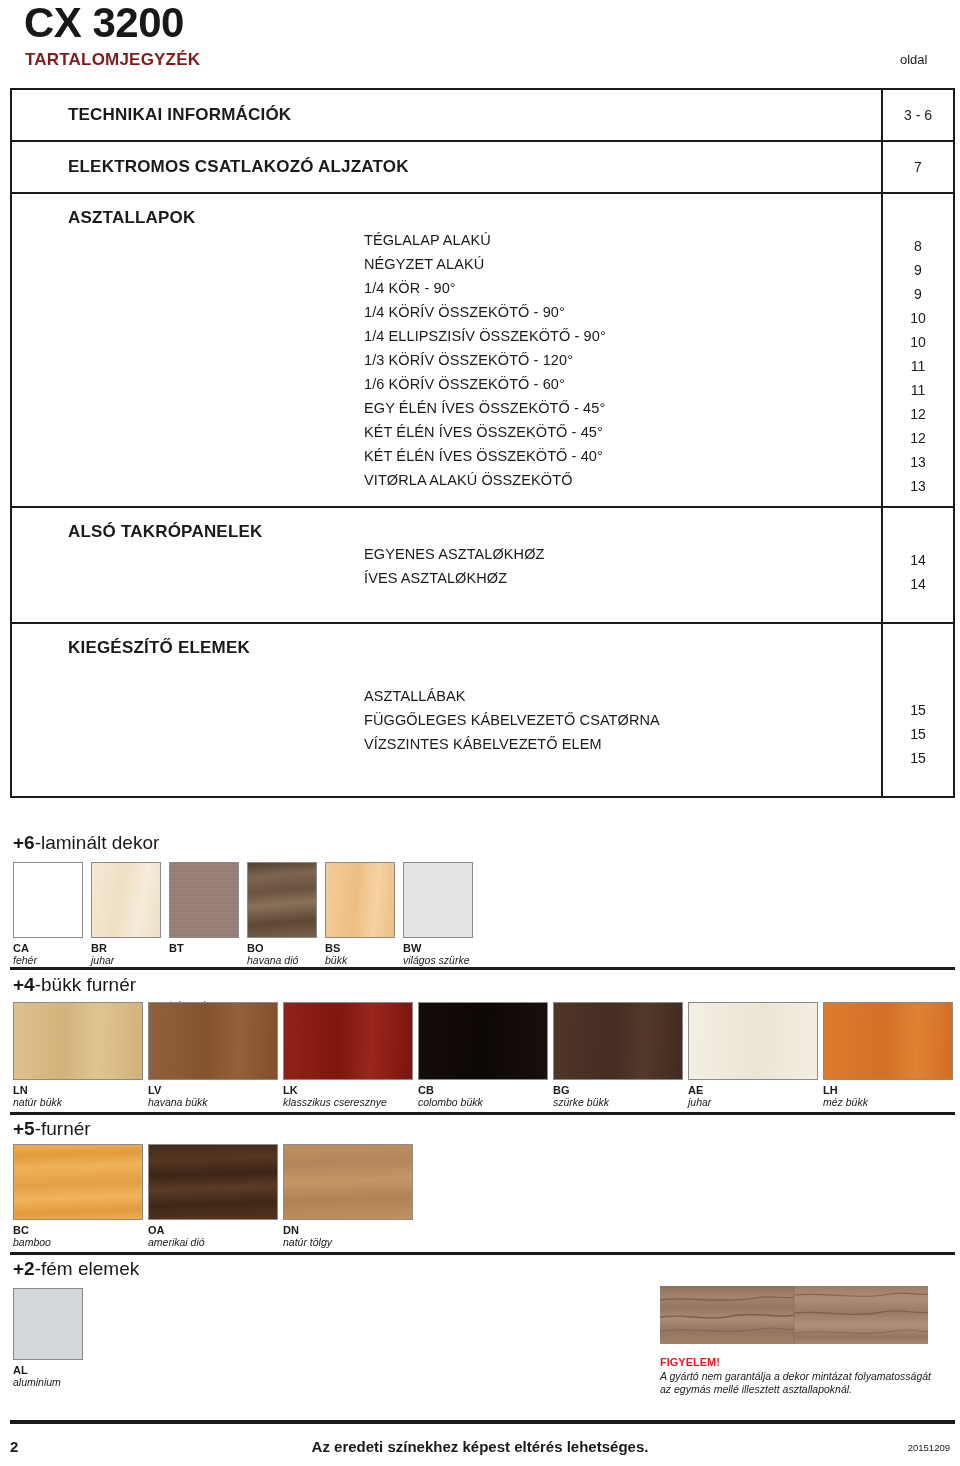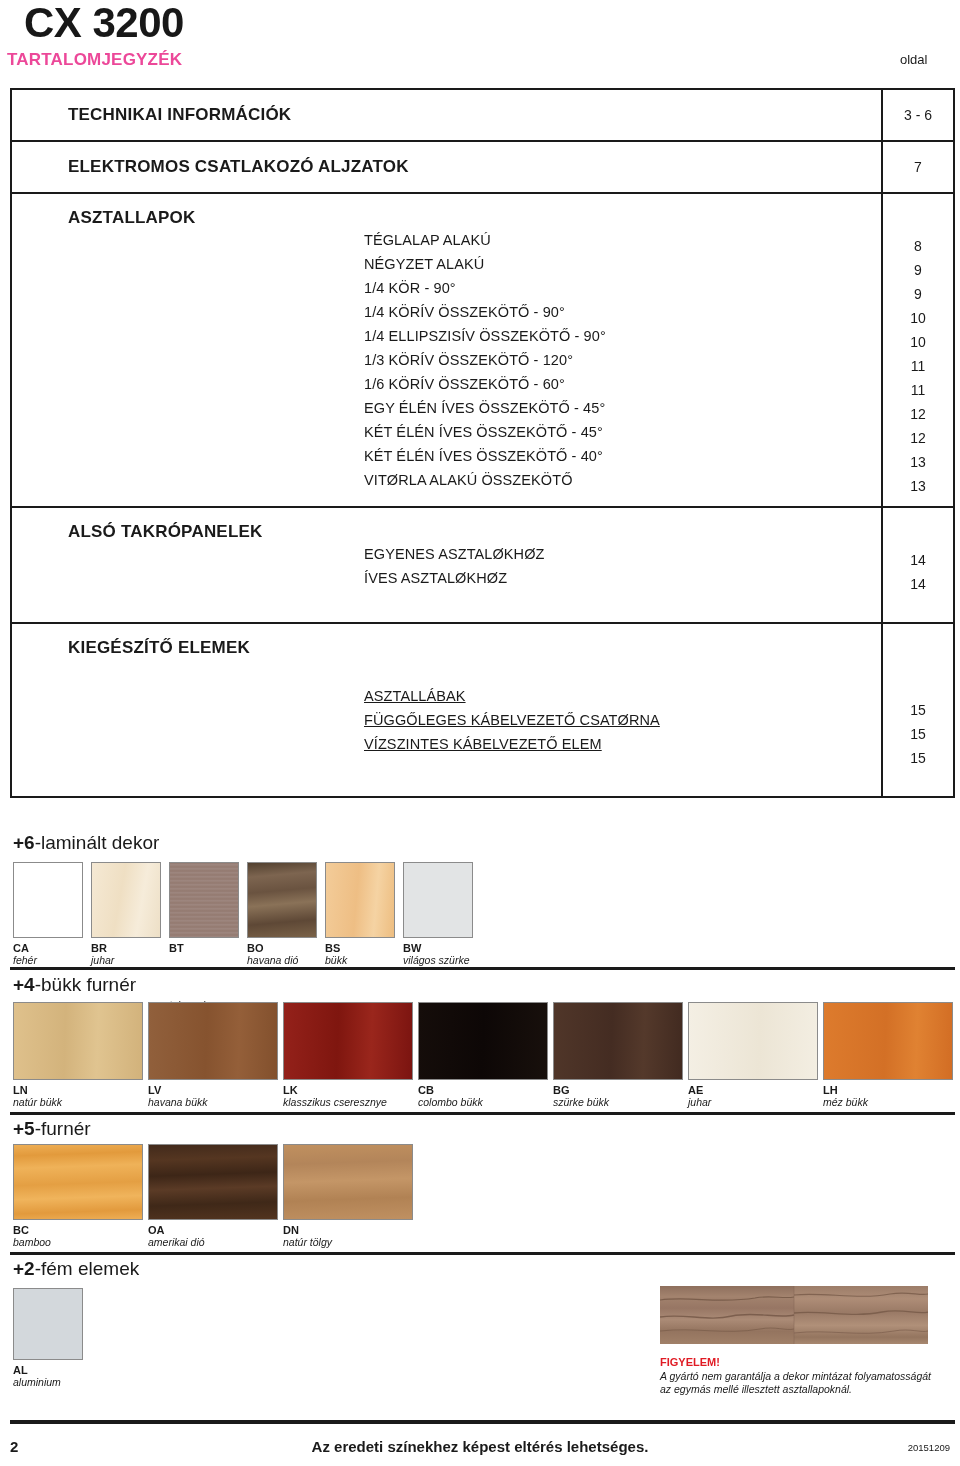--- a/index.html
+++ b/index.html
@@ -23,26 +23,26 @@
     left: 24px;
     top: 2px;
     font-size: 42px;
     font-weight: bold;
     letter-spacing: -0.5px;
     line-height: 1;
     color: #181818;
   }
   .toc-label {
     position: absolute;
-    left: 7px;
+    left: 25px;
     top: 50px;
     font-size: 17px;
     font-weight: bold;
     letter-spacing: 0.2px;
-    color: #ec4899;
+    color: #7f1d1d;
   }
   .oldal-label {
     position: absolute;
     left: 900px;
     top: 52px;
     font-size: 13px;
     color: #1a1a1a;
   }
 
   
@@ -116,21 +116,21 @@
     line-height: 24px;
     text-align: center;
     color: #1a1a1a;
   }
   .row-asztallapok .toc-left { padding-bottom: 14px; }
   .row-asztallapok .toc-right { padding-top: 40px; }
   .row-also .toc-left { padding-bottom: 32px; }
   .row-also .toc-right { padding-top: 40px; }
   .row-kieg .toc-left { padding-bottom: 40px; }
   .row-kieg .toc-right { padding-top: 74px; }
-  .row-kieg .sub-list { margin-top: 26px; text-decoration: underline; }
+  .row-kieg .sub-list { margin-top: 26px; }
 
   
   .sw-section { position: absolute; left: 0; width: 960px; }
   .sw-header {
     position: absolute;
     left: 13px;
     font-size: 19px;
     color: #1a1a1a;
     white-space: nowrap;
   }

